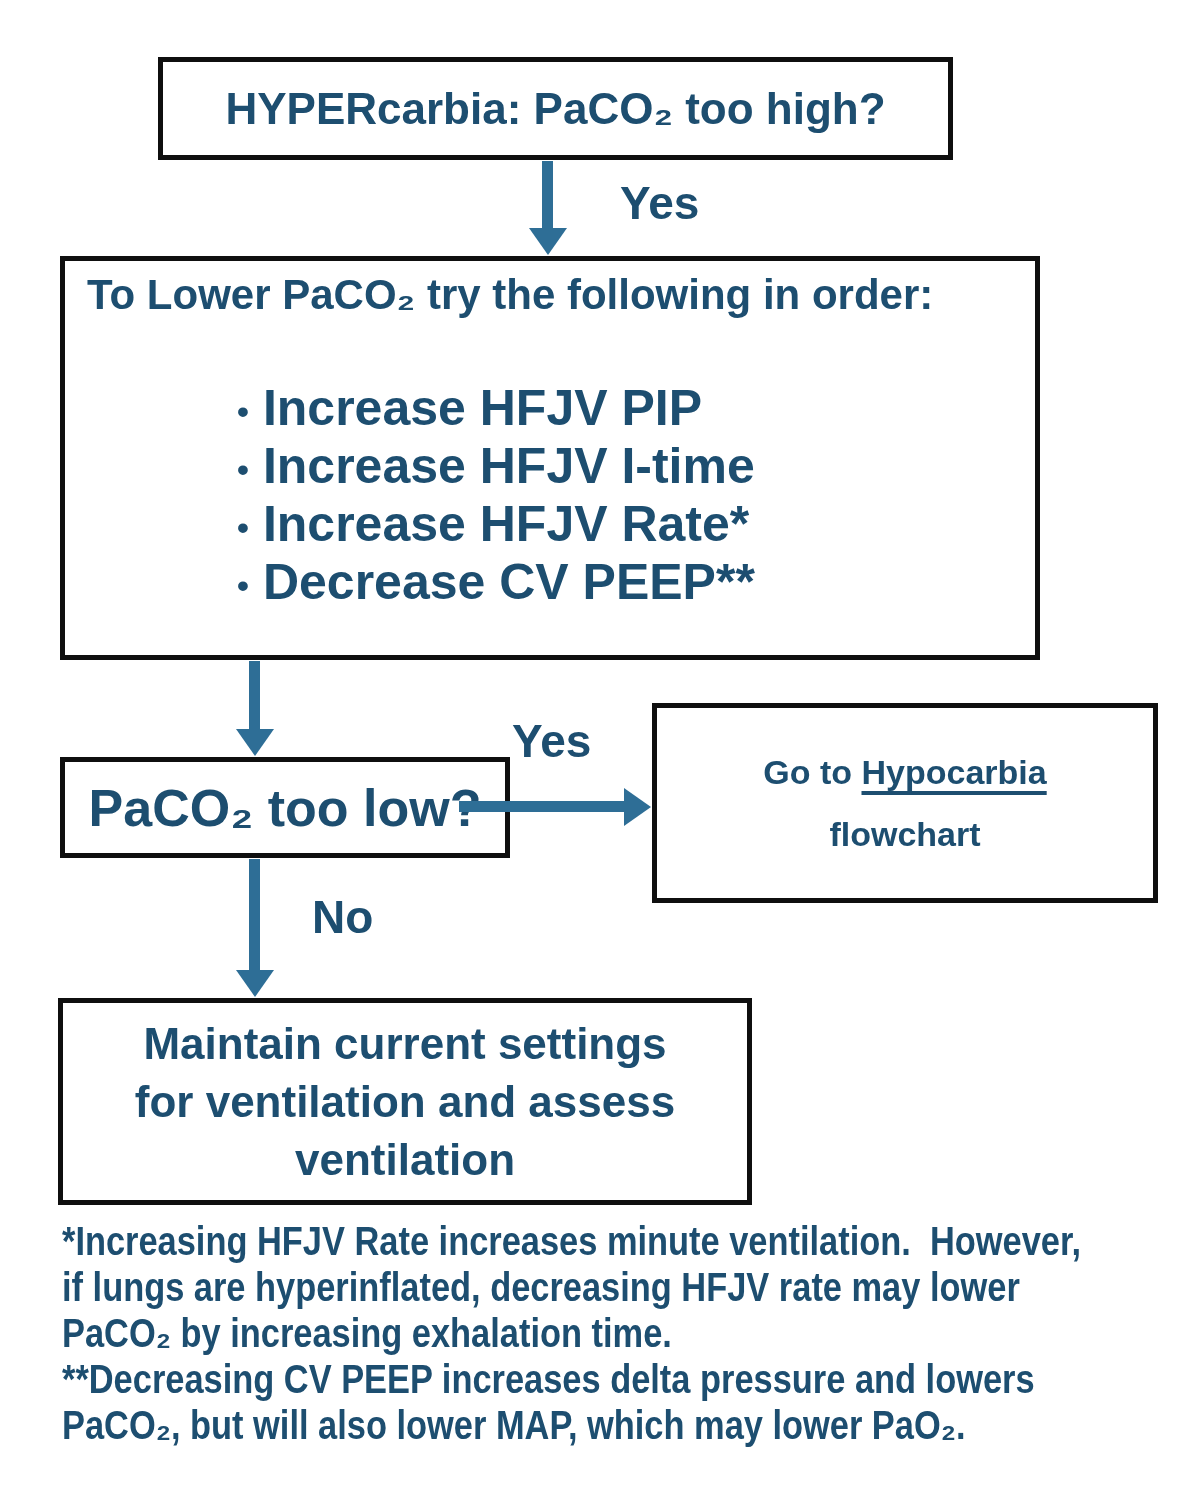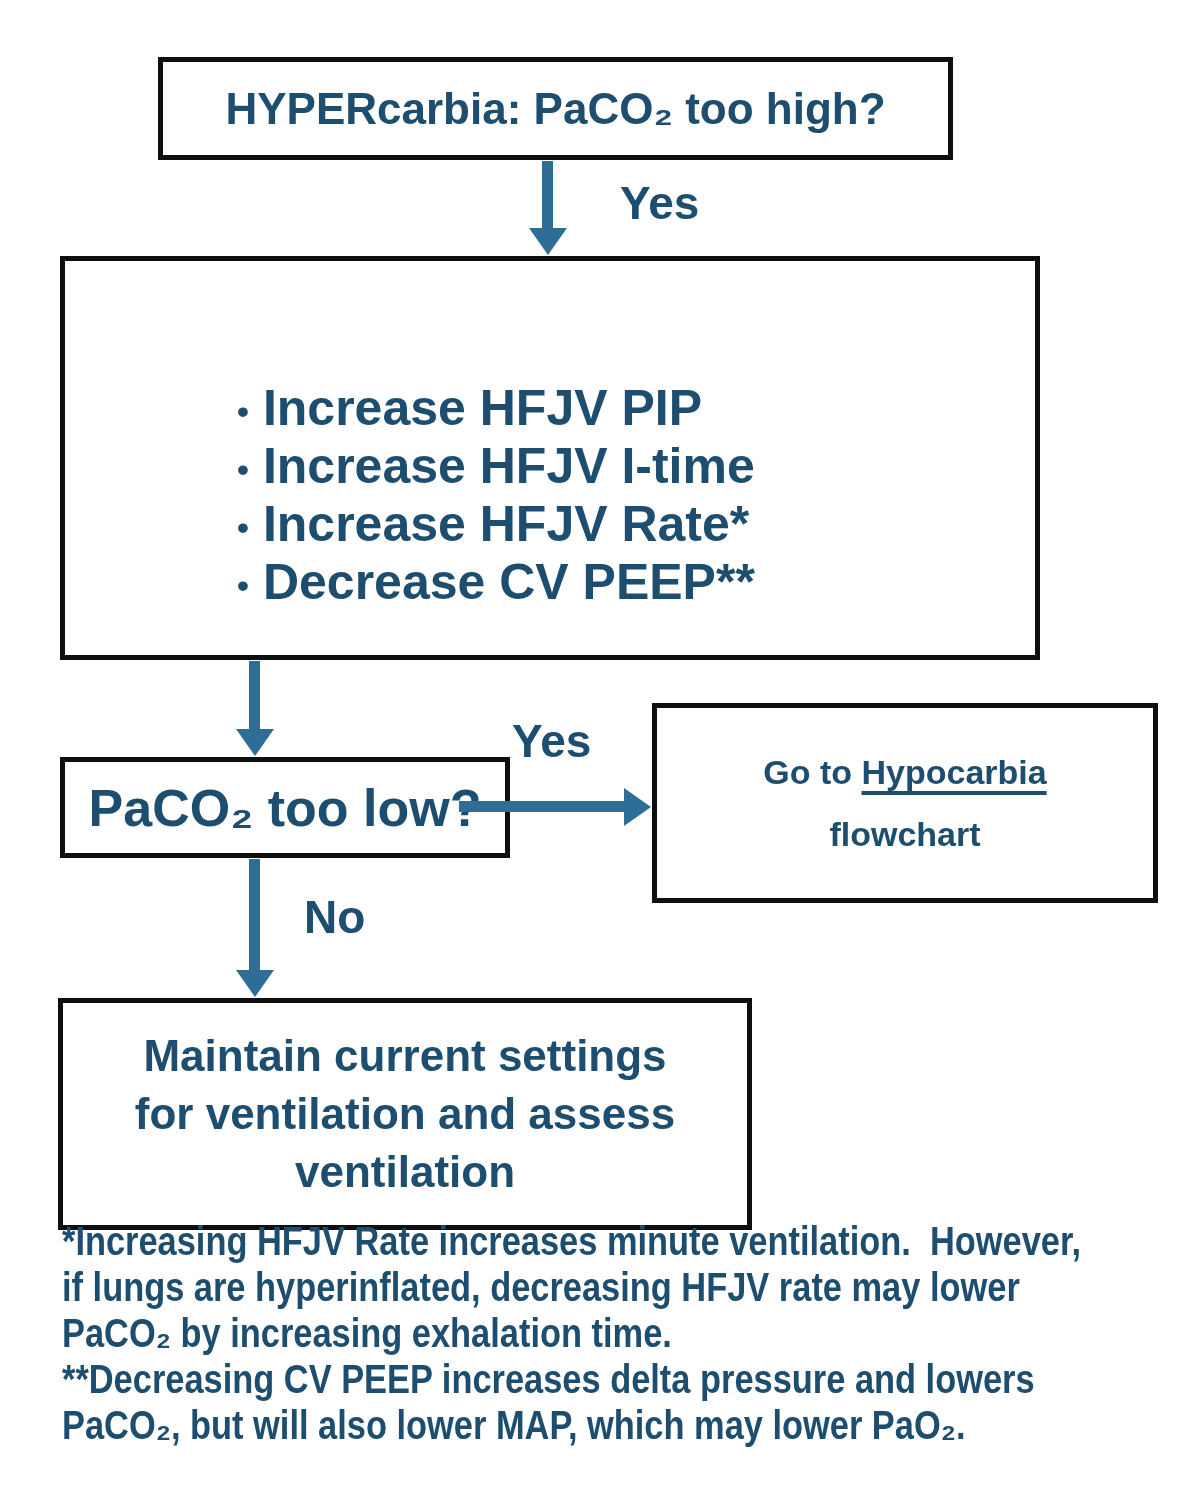--- a/index.html
+++ b/index.html
@@ -53,35 +53,35 @@
     font-size: 34px; line-height: 62px;
     flex-direction: column;
   }
   #hypocarbia-box .ulink {
     text-decoration: underline;
     text-decoration-thickness: 4px;
     text-underline-offset: 7px;
   }
   
   #maintain-box {
-    left: 58px; top: 998px; width: 694px; height: 232px;
+    left: 58px; top: 998px; width: 694px; height: 207px;
     font-size: 44px; line-height: 58px;
     flex-direction: column;
   }
   
   .edge-label {
     position: absolute;
     font-size: 46px;
     font-weight: bold;
     color: #1d4e70;
     white-space: pre;
   }
   #label-yes-1 { left: 620px; top: 176px; }
   #label-yes-2 { left: 512px; top: 714px; }
-  #label-no    { left: 304px; top: 890px; }
+  #label-no    { left: 312px; top: 890px; }
   
   .varrow { position: absolute; width: 38px; }
   .varrow .shaft {
     position: absolute; left: 13px; top: 0; width: 11px; bottom: 25px;
     background: #2e6e96;
   }
   .varrow .head {
     position: absolute; left: 0; bottom: 0; width: 0; height: 0;
     border-left: 19px solid transparent;
     border-right: 19px solid transparent;
@@ -121,20 +121,21 @@
   <span>HYPERcarbia: PaCO₂ too high?</span>
 </div>
 
 <div id="arrow-1" class="varrow">
   <i class="shaft"></i>
   <i class="head"></i>
 </div>
 <div id="label-yes-1" class="edge-label">Yes</div>
 
 <div id="actions-box" class="fbox">
+  <div id="actions-heading">To Lower PaCO₂ try the following in order:</div>
   <ul id="actions-bullets">
     <li>Increase HFJV PIP</li>
     <li>Increase HFJV I-time</li>
     <li>Increase HFJV Rate*</li>
     <li>Decrease CV PEEP**</li>
   </ul>
 </div>
 
 <div id="arrow-2" class="varrow">
   <i class="shaft"></i>

